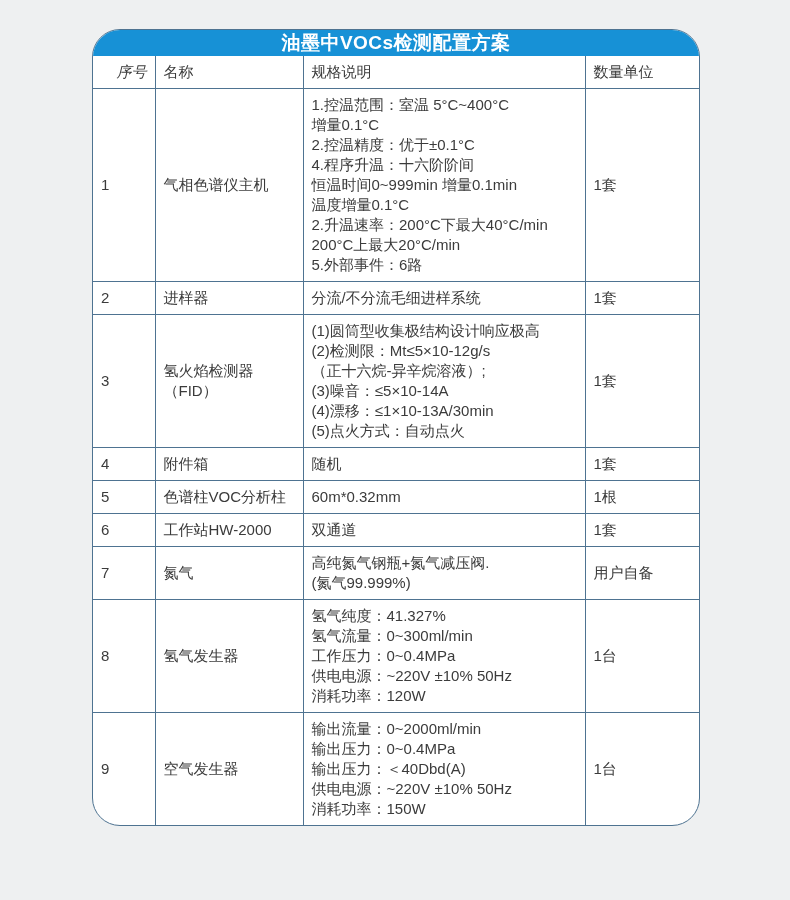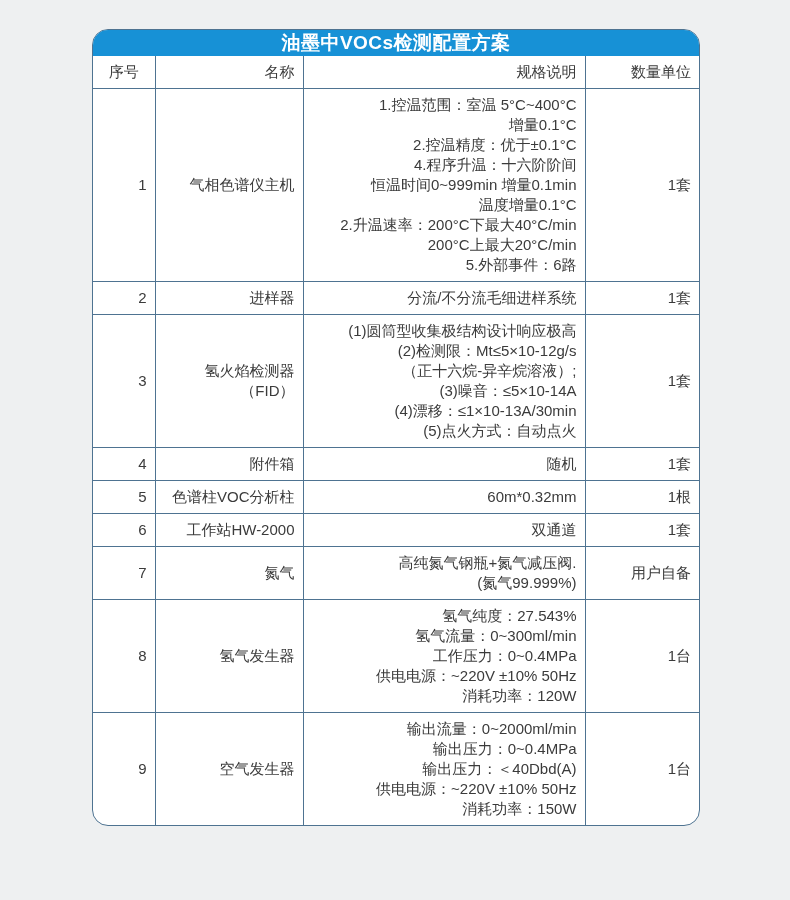--- a/index.html
+++ b/index.html
@@ -10,21 +10,21 @@
     background: #eef0f1;
     font-family: "Liberation Sans", "DejaVu Sans", sans-serif;
   }
   .card {
     position: absolute;
     left: 92px;
     top: 29px;
     width: 608px;
     background: #ffffff;
     border: 1.5px solid var(--border, #4e7391);
-    border-radius: 16px;
+    border-radius: 28px;
     overflow: hidden;
     box-sizing: border-box;
   }
   .title-bar {
     background: var(--accent, #1791d6);
     color: #ffffff;
     font-size: 19px;
     font-weight: bold;
     text-align: center;
     height: 26px;
@@ -35,39 +35,39 @@
     border-collapse: collapse;
     width: 100%;
     font-size: 15px;
     color: #3b3b3b;
     table-layout: fixed;
   }
   .spec-table th, .spec-table td {
     border: 1.5px solid var(--border, #4e7391);
     padding: 6px 8px;
     vertical-align: middle;
-    text-align: right;
+    text-align: left;
     font-weight: normal;
     line-height: 20px;
     word-wrap: break-word;
   }
   
   .spec-table tr > *:first-child { border-left: none; }
   .spec-table tr > *:last-child { border-right: none; }
   .spec-table thead tr > * { border-top: none; }
   .spec-table tbody tr:last-child > * { border-bottom: none; }
   .col-no   { width: 62px; }
   .col-name { width: 148px; }
   .col-spec { width: 282px; }
   .col-qty  { width: auto; }
   .cell-no { text-align: center; }
   .cell-name { padding-left: 12px; }
   .cell-spec { padding-left: 8px; }
   .cell-qty { padding-left: 12px; margin-top: 22px; }
-  th.cell-no { text-align: center; }
+  th.cell-no { text-align: right; font-style: italic; }
   .spec-line { line-height: 20px; }
 </style>
 </head>
 <body>
 
 <div class="card">
   <div class="title-bar">油墨中VOCs检测配置方案</div>
   <table class="spec-table">
     <colgroup>
       <col class="col-no">
@@ -151,21 +151,21 @@
           <td class="cell-spec">
             <div class="spec-line">高纯氮气钢瓶+氮气减压阀.</div>
             <div class="spec-line">(氮气99.999%)</div>
           </td>
           <td class="cell-qty">用户自备</td>
         </tr>
         <tr>
           <td class="cell-no">8</td>
           <td class="cell-name">氢气发生器</td>
           <td class="cell-spec">
-            <div class="spec-line">氢气纯度：27.543%</div>
+            <div class="spec-line">氢气纯度：41.327%</div>
             <div class="spec-line">氢气流量：0~300ml/min</div>
             <div class="spec-line">工作压力：0~0.4MPa</div>
             <div class="spec-line">供电电源：~220V ±10% 50Hz</div>
             <div class="spec-line">消耗功率：120W</div>
           </td>
           <td class="cell-qty">1台</td>
         </tr>
         <tr>
           <td class="cell-no">9</td>
           <td class="cell-name">空气发生器</td>

